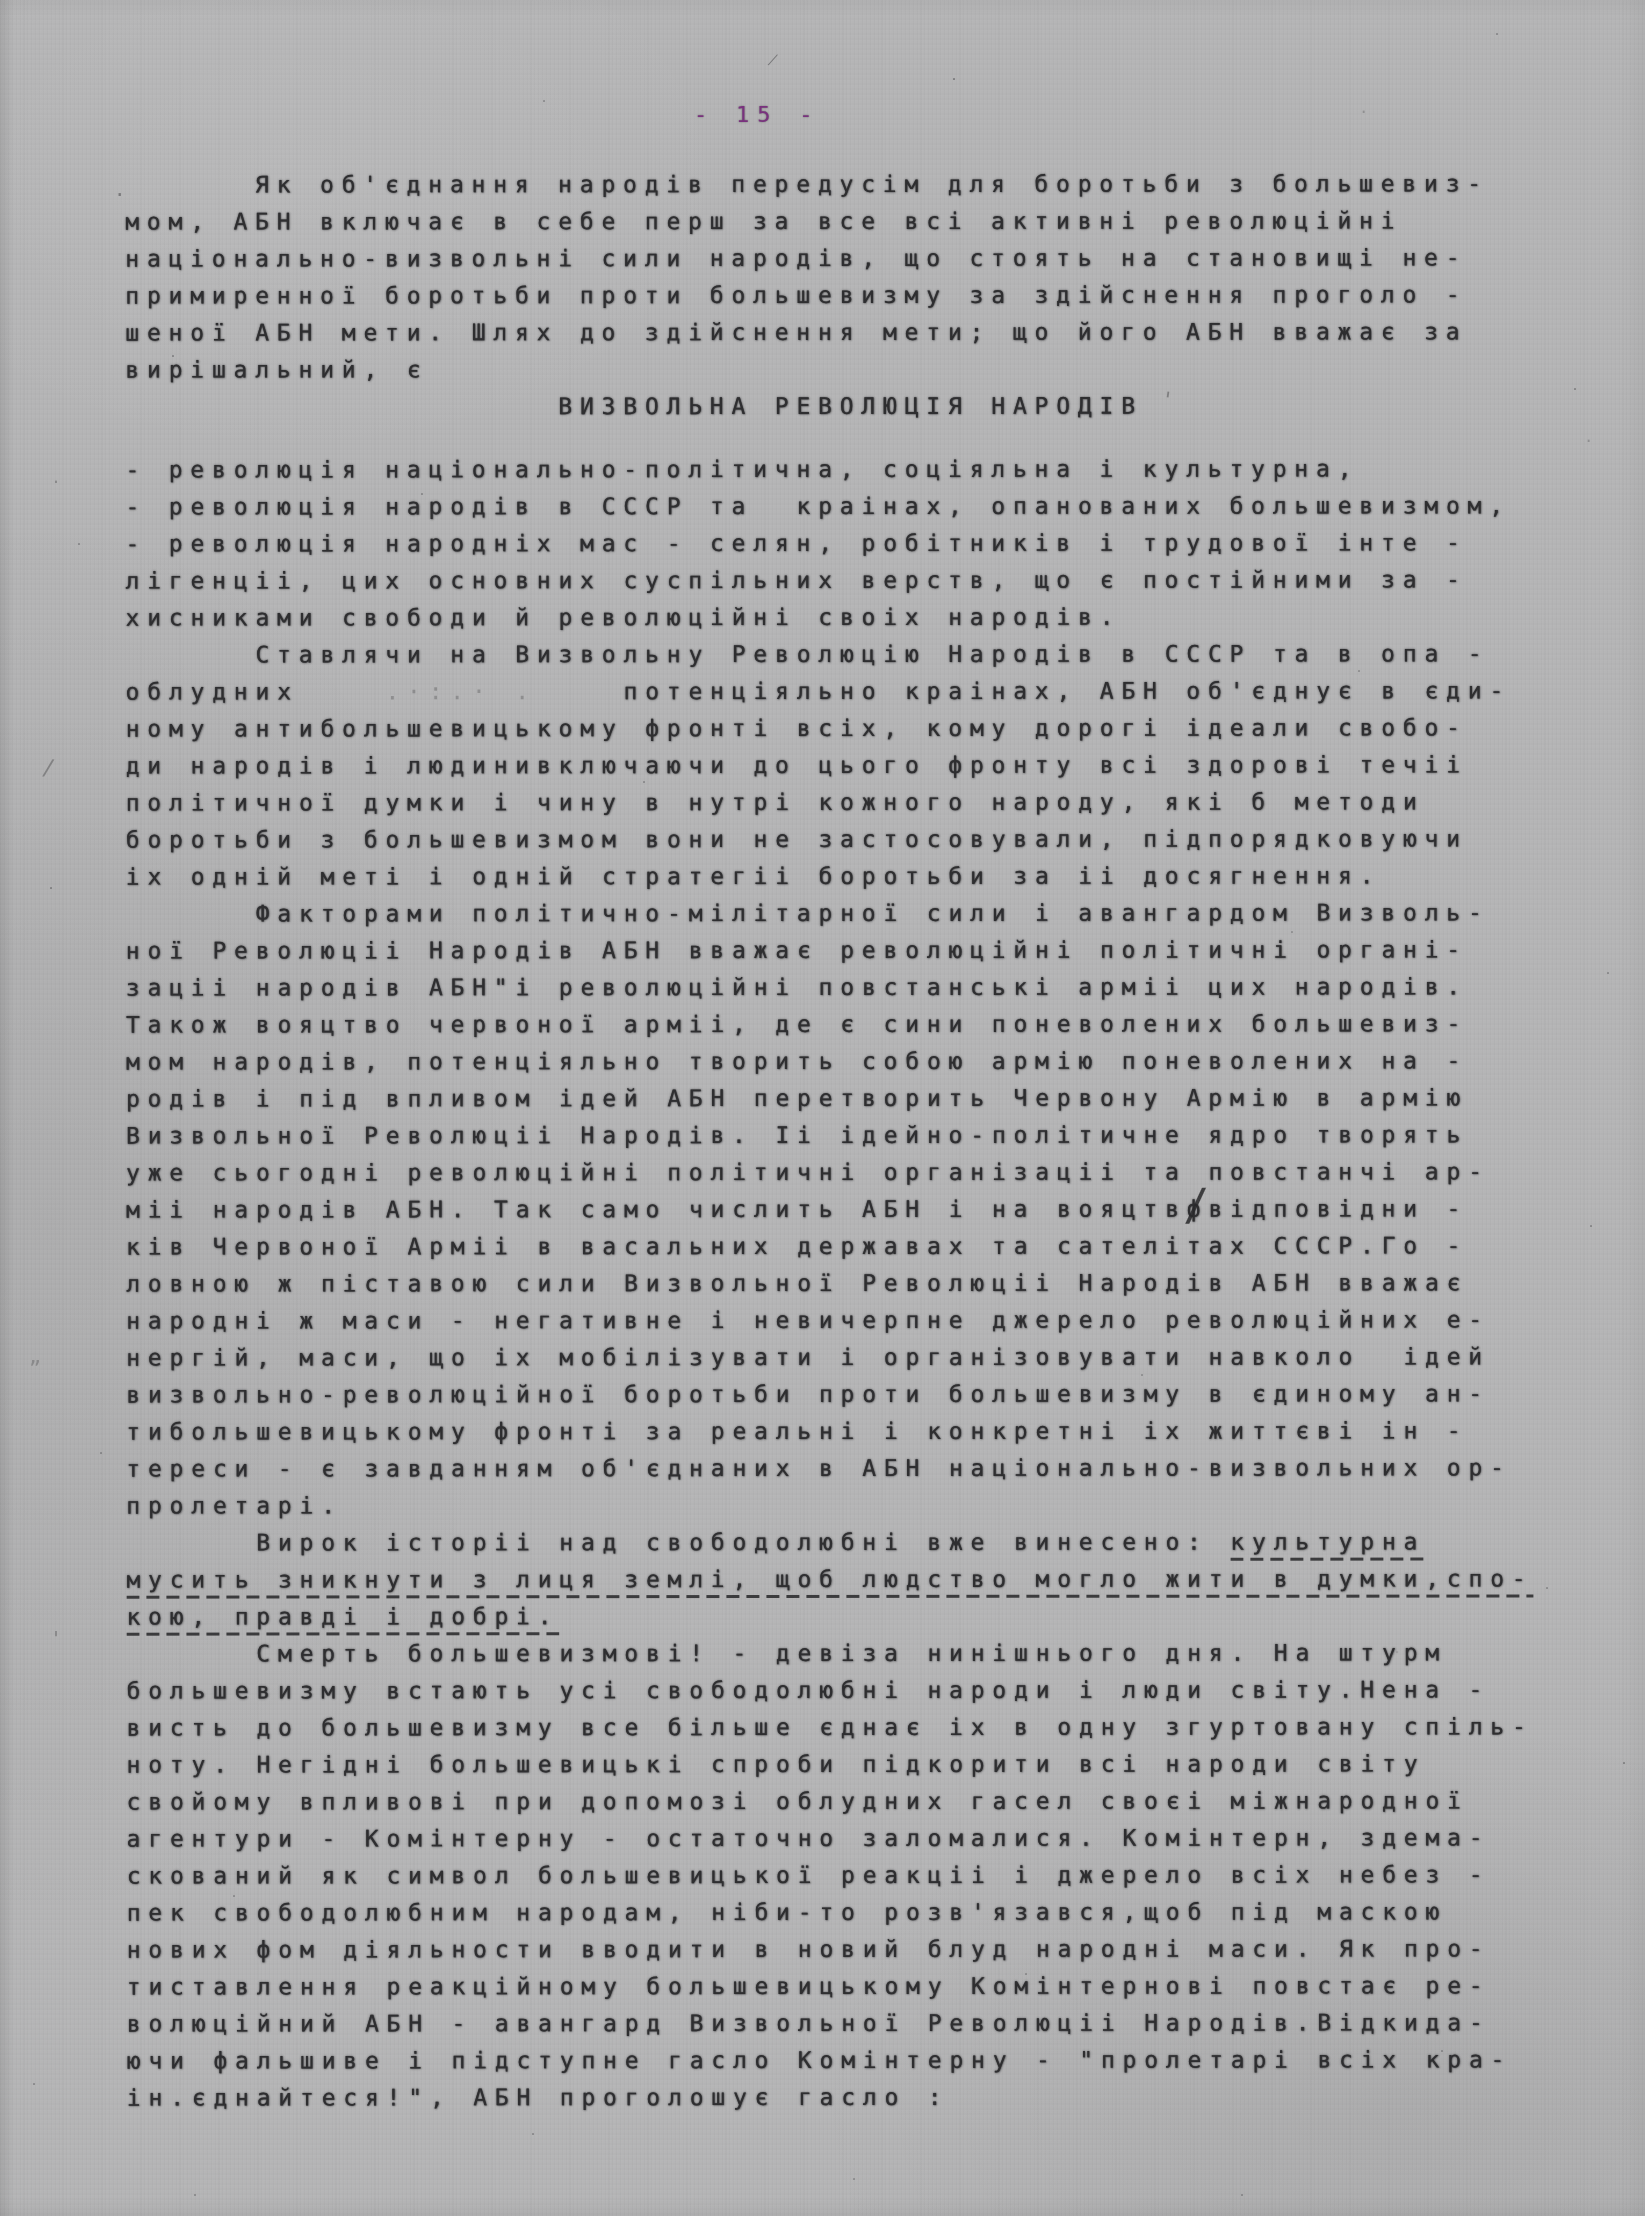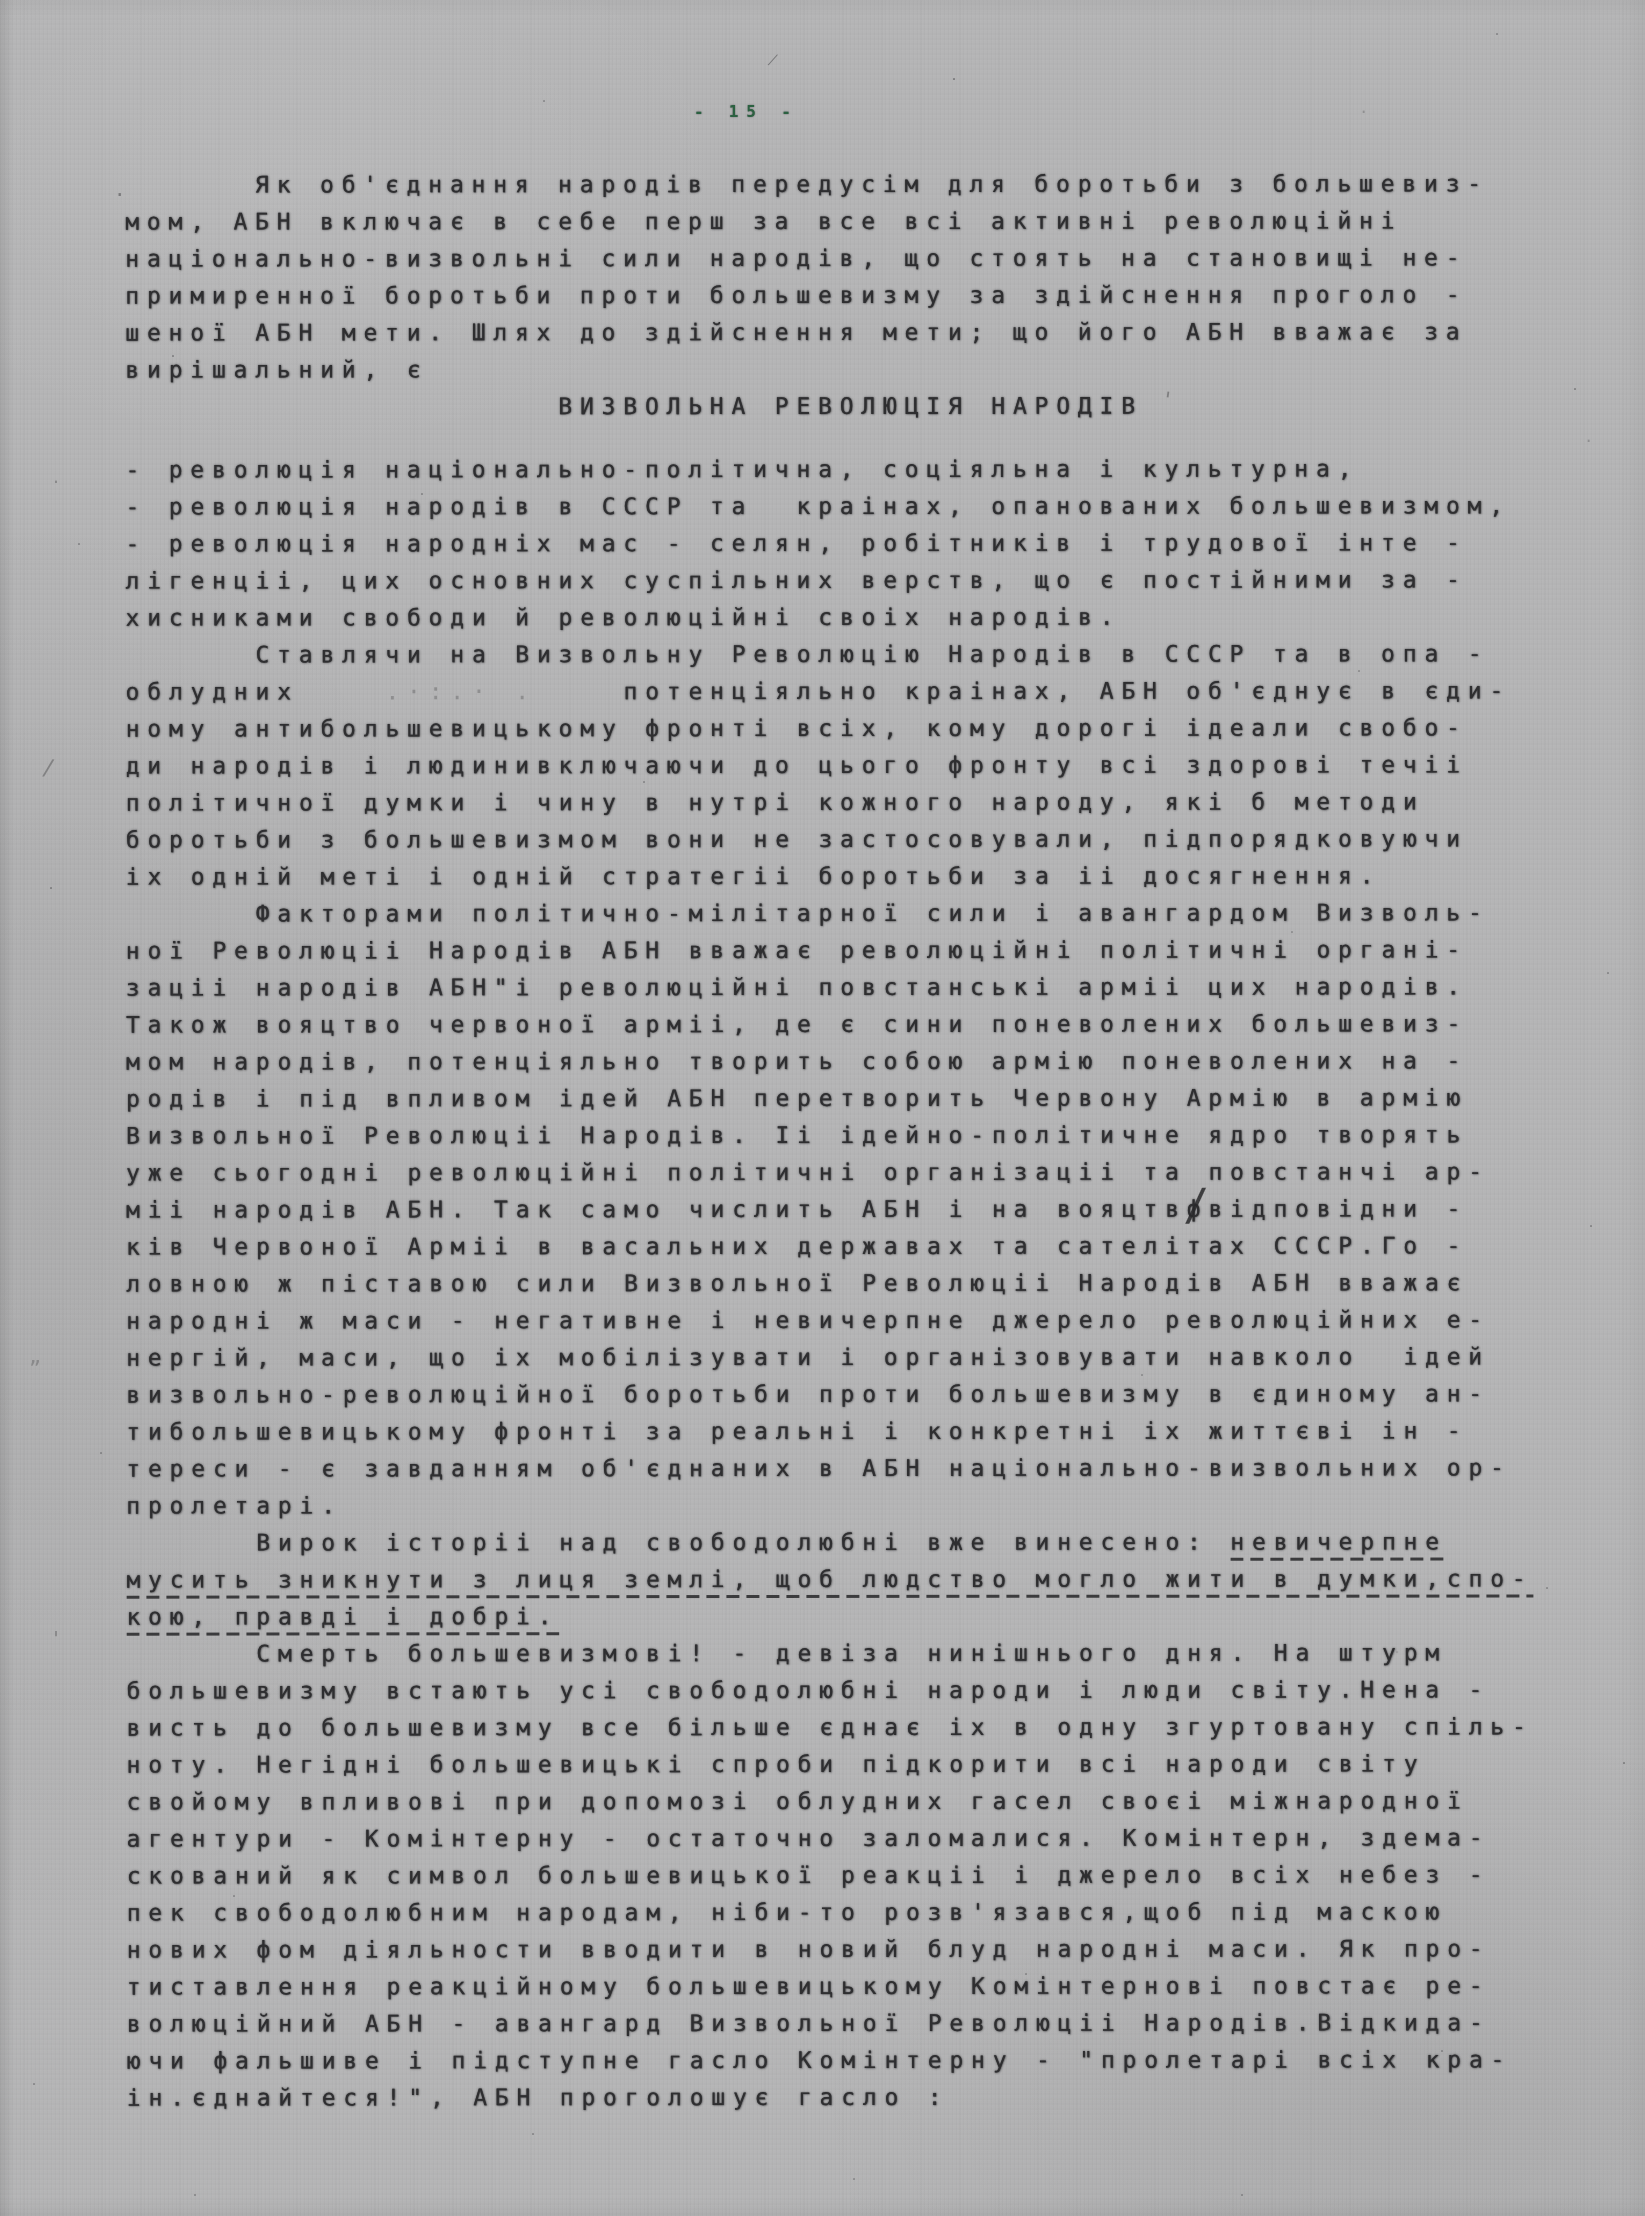--- a/index.html
+++ b/index.html
@@ -25,27 +25,26 @@
     background:
       linear-gradient(90deg, rgba(0,0,0,0.09), rgba(0,0,0,0) 14.4px),
       linear-gradient(270deg, rgba(0,0,0,0.035), rgba(0,0,0,0) 25px),
       linear-gradient(0deg, rgba(0,0,0,0.04), rgba(0,0,0,0) 19.4px),
       linear-gradient(180deg, rgba(0,0,0,0.03), rgba(0,0,0,0) 16.6px);
   }
   .page-number {
     position: absolute;
     top: 102px;
     left: 694px;
-    font-size: 16px;
+    font-size: 22px;
     letter-spacing: 7.8px;
-    color: #14532d;
+    color: #701a75;
     opacity: 0.85;
     text-shadow: 0 0 1.7px rgba(55,55,57,0.8);
     white-space: pre;
-    font-weight: bold;
   }
   .content {
     position: absolute;
     top: 166px;
     left: 126px;
     width: 1446px;
     transform: rotate(-0.05deg);
   }
   .line {
     font-size: 23px;
@@ -148,21 +147,21 @@
         <div class="line"><span>ків Червоної Арміі в васальних державах та сателітах СССР.Го -</span></div>
         <div class="line"><span>ловною ж піставою сили Визвольної Революціі Народів АБН вважає</span></div>
         <div class="line"><span>народні ж маси - негативне і невичерпне джерело революційних е-</span></div>
         <div class="line"><span>нергій, маси, що іх мобілізувати і організовувати навколо  ідей</span></div>
         <div class="line"><span>визвольно-революційної боротьби проти большевизму в єдиному ан-</span></div>
         <div class="line"><span>тибольшевицькому фронті за реальні і конкретні іх життєві ін -</span></div>
         <div class="line"><span>тереси - є завданням об'єднаних в АБН національно-визвольних ор-</span></div>
         <div class="line"><span>пролетарі.</span></div>
       </div>
       <div class="block">
-        <div class="line"><span>      Вирок історіі над свободолюбні вже винесено: </span><span class="u">невичерпне</span></div>
+        <div class="line"><span>      Вирок історіі над свободолюбні вже винесено: </span><span class="u">культурна</span></div>
         <div class="line"><span class="u">мусить зникнути з лиця землі, щоб людство могло жити в думки,спо-</span></div>
         <div class="line"><span class="u">кою, правді і добрі.</span></div>
       </div>
       <div class="block">
         <div class="line"><span>      Смерть большевизмові! - девіза нинішнього дня. На штурм</span></div>
         <div class="line"><span>большевизму встають усі свободолюбні народи і люди світу.Нена -</span></div>
         <div class="line"><span>висть до большевизму все більше єднає іх в одну згуртовану спіль-</span></div>
         <div class="line"><span>ноту. Негідні большевицькі спроби підкорити всі народи світу</span></div>
         <div class="line"><span>свойому впливові при допомозі облудних гасел своєі міжнародної</span></div>
         <div class="line"><span>агентури - Комінтерну - остаточно заломалися. Комінтерн, здема-</span></div>

